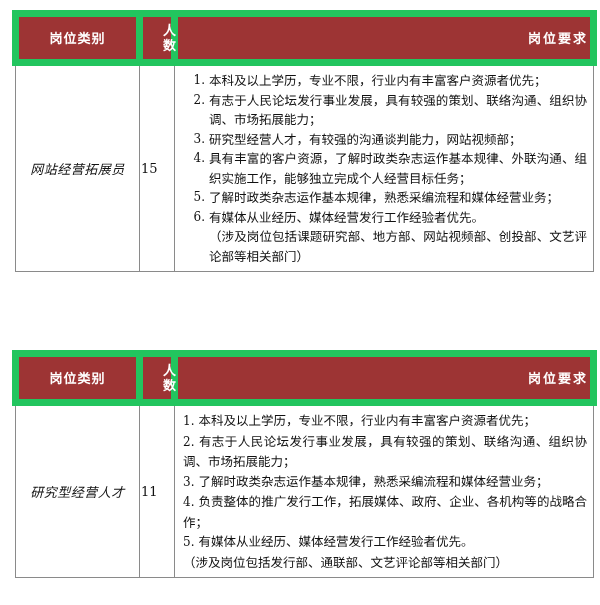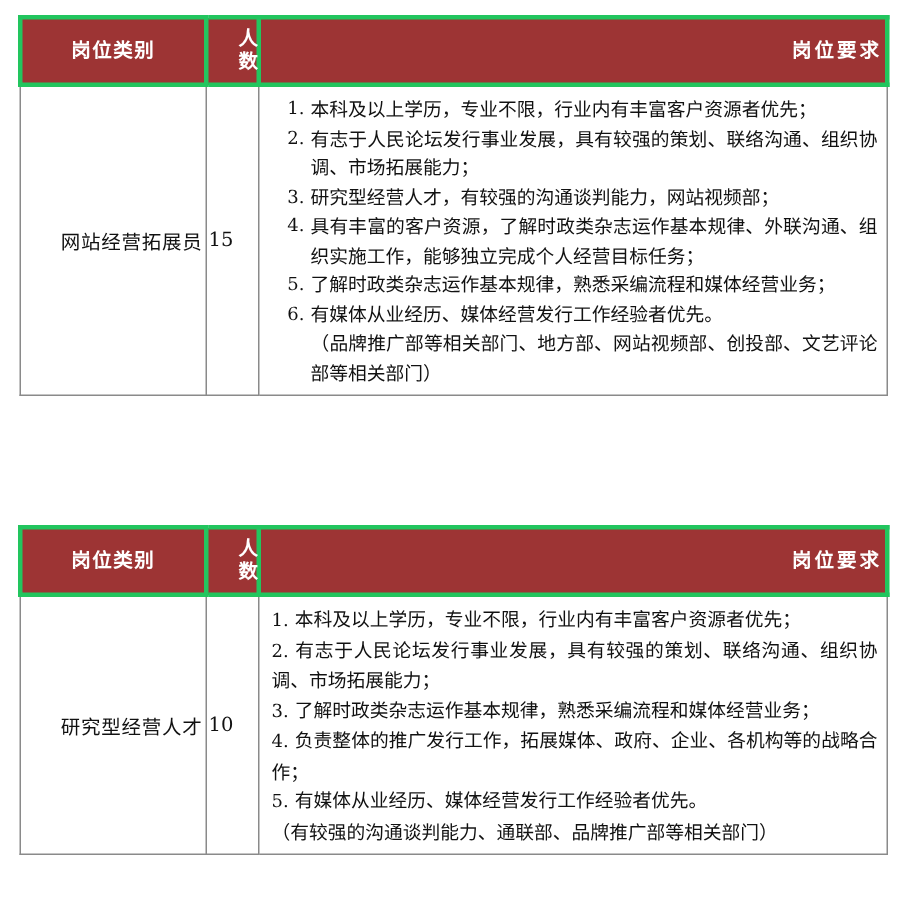--- a/index.html
+++ b/index.html
@@ -43,44 +43,45 @@
   
   .job-table thead th {
     background: #9d3434;
     color: #ffffff;
     font-weight: bold;
     font-size: 13px;
     line-height: 15px;
     text-align: center;
     vertical-align: middle;
     padding: 6px 2px;
-    border: 3px solid #22c55e;
+    border: 7px solid #22c55e;
     letter-spacing: 1px;
   }
   .job-table thead th.h-cat   { height: 30px; }
   .job-table thead th.h-count {
     letter-spacing: 0;
     word-break: break-all;
     padding-left: 20px;
     padding-right: 4px;
   }
   .job-table thead th.h-req   { letter-spacing: 2px; text-align: right; }
 
   
   .job-table tbody td {
     border: 1px solid #8a8a8a;
     background: #ffffff;
     vertical-align: middle;
     font-size: 13px;
     color: #111111;
   }
   td.cell-category {
-    text-align: right;
+    text-align: center;
     padding: 20px 2px;
     letter-spacing: 0.5px;
+    font-style: italic;
   }
   td.cell-count {
     text-align: left;
     padding: 4px 1px;
     font-family: "DejaVu Serif", "Liberation Serif", serif;
     font-size: 12px;
   }
   td.cell-requirements {
     vertical-align: top;
     padding: 5px 6px 5px 8px;
@@ -158,21 +159,21 @@
         <td class="cell-count">15</td>
         <td class="cell-requirements">
           <ol class="req-list">
               <li><span class="num">1.</span><span>本科及以上学历，专业不限，行业内有丰富客户资源者优先；</span></li>
               <li><span class="num">2.</span><span>有志于人民论坛发行事业发展，具有较强的策划、联络沟通、组织协调、市场拓展能力；</span></li>
               <li><span class="num">3.</span><span>研究型经营人才，有较强的沟通谈判能力，网站视频部；</span></li>
               <li><span class="num">4.</span><span>具有丰富的客户资源，了解时政类杂志运作基本规律、外联沟通、组织实施工作，能够独立完成个人经营目标任务；</span></li>
               <li><span class="num">5.</span><span>了解时政类杂志运作基本规律，熟悉采编流程和媒体经营业务；</span></li>
               <li><span class="num">6.</span><span>有媒体从业经历、媒体经营发行工作经验者优先。</span></li>
               <li class="req-note">
-                <span class="note-body">（品牌推广部等相关部门、地方部、网站视频部、创投部、文艺评论部等相关部门）</span>
+                <span class="note-body">（涉及岗位包括课题研究部、地方部、网站视频部、创投部、文艺评论部等相关部门）</span>
               </li>
             </ol>
         </td>
       </tr>
     </tbody>
   </table>
 
   <table class="job-table second style-flat">
     <colgroup>
       <col class="c-cat">
@@ -182,28 +183,28 @@
     <thead>
       <tr>
         <th class="h-cat">岗位类别</th>
         <th class="h-count">人数</th>
         <th class="h-req">岗位要求</th>
       </tr>
     </thead>
     <tbody>
       <tr>
         <td class="cell-category">研究型经营人才</td>
-        <td class="cell-count">10</td>
+        <td class="cell-count">11</td>
         <td class="cell-requirements">
           <ol class="req-list">
               <li><span class="num">1.</span><span>本科及以上学历，专业不限，行业内有丰富客户资源者优先；</span></li>
               <li><span class="num">2.</span><span>有志于人民论坛发行事业发展，具有较强的策划、联络沟通、组织协调、市场拓展能力；</span></li>
               <li><span class="num">3.</span><span>了解时政类杂志运作基本规律，熟悉采编流程和媒体经营业务；</span></li>
               <li><span class="num">4.</span><span>负责整体的推广发行工作，拓展媒体、政府、企业、各机构等的战略合作；</span></li>
               <li><span class="num">5.</span><span>有媒体从业经历、媒体经营发行工作经验者优先。</span></li>
-              <li class="req-note"><span class="note-body">（有较强的沟通谈判能力、通联部、品牌推广部等相关部门）</span></li>
+              <li class="req-note"><span class="note-body">（涉及岗位包括发行部、通联部、文艺评论部等相关部门）</span></li>
             </ol>
         </td>
       </tr>
     </tbody>
   </table>
 
 </div>
 
 </body></html>

